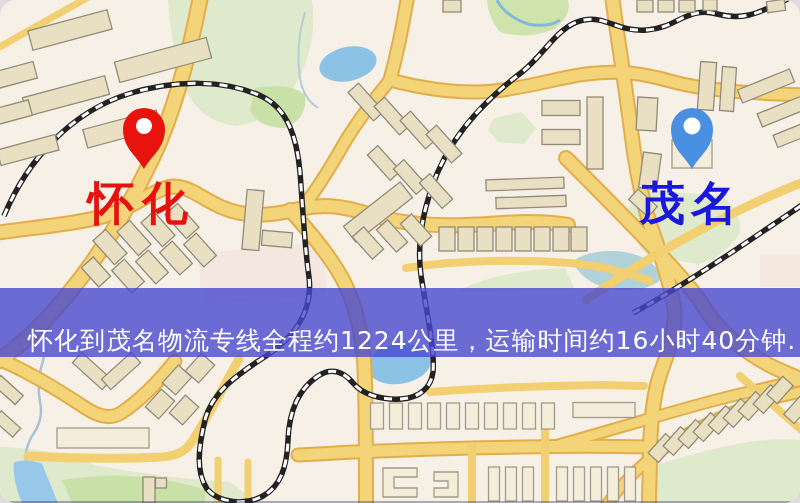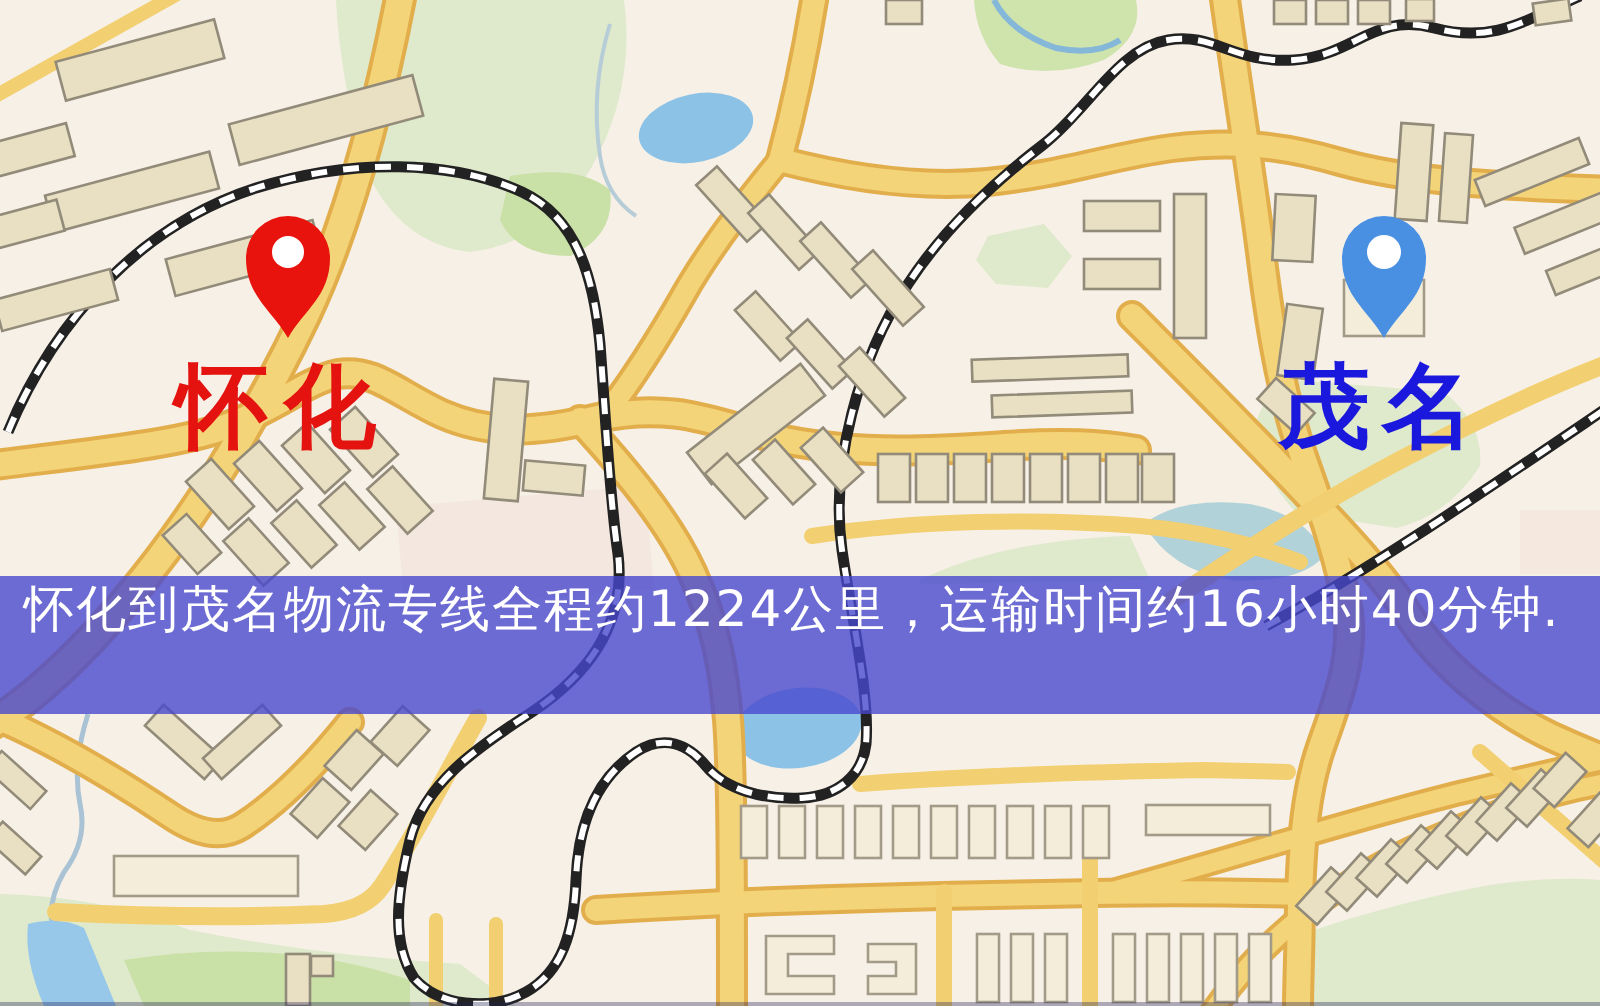--- a/index.html
+++ b/index.html
@@ -1,25 +1,26 @@
 <!DOCTYPE html>
 <html><head>
 <meta charset="utf-8">
 <style>
   html,body{margin:0;padding:0;background:#ddd;}
   .stage{
     position:relative;width:800px;height:503px;overflow:hidden;
     font-family:"DejaVu Sans","Liberation Sans",sans-serif;
     background:#f7f0e7;
+    border-radius:16px;
   }
   .stage svg{position:absolute;left:0;top:0;display:block;}
   .banner{
     position:absolute;left:0;top:288px;width:800px;height:69px;
-    display:flex;align-items:flex-start;
-    box-sizing:border-box;padding-left:12px;
+    display:flex;align-items:flex-end;
+    box-sizing:border-box;padding-left:28px;
   }
   .banner-text{
     font-size:25px;letter-spacing:1px;white-space:nowrap;
     font-family:"DejaVu Sans","Liberation Sans",sans-serif;
   }
   .bottom-edge{
     position:absolute;left:0;bottom:0;width:800px;height:2px;
     background:rgba(35,35,90,0.35);
   }
   .pin-label{

